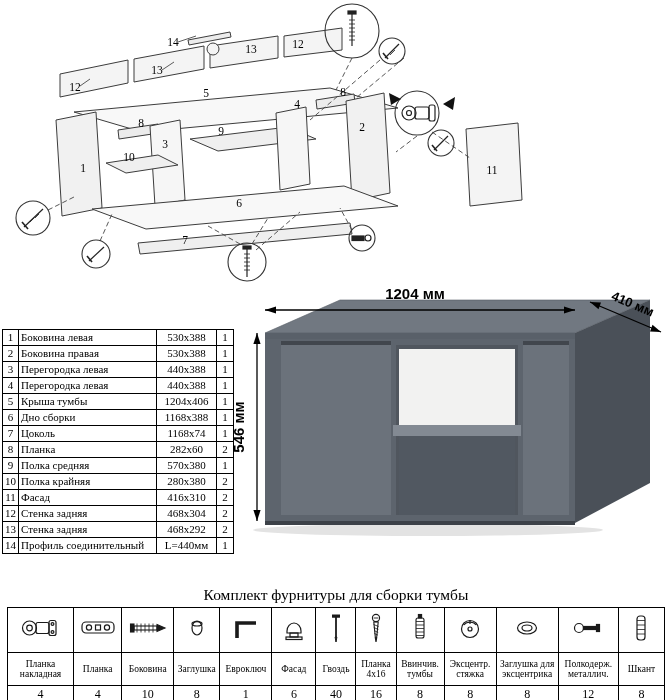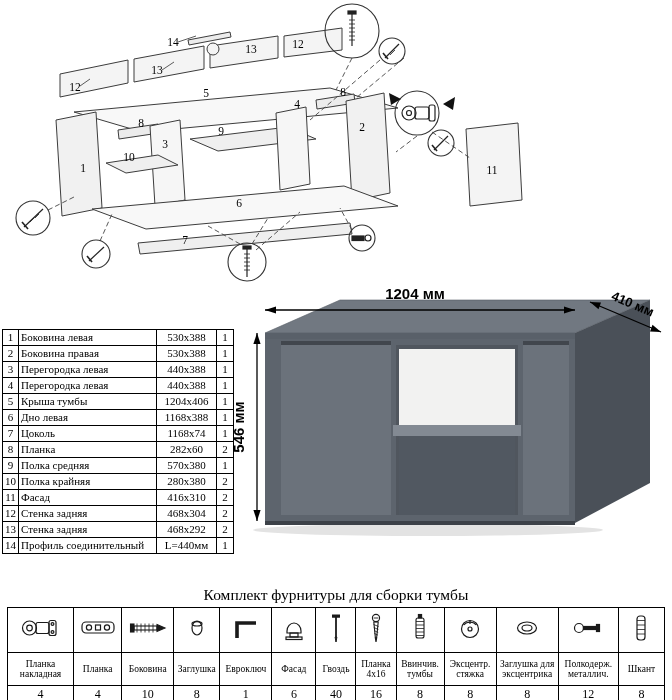--- a/index.html
+++ b/index.html
@@ -178,21 +178,21 @@
             <td class="qty">1</td>
           </tr>
         <tr>
             <td class="num">5</td>
             <td class="name">Крыша тумбы</td>
             <td class="size">1204x406</td>
             <td class="qty">1</td>
           </tr>
         <tr>
             <td class="num">6</td>
-            <td class="name">Дно левая</td>
+            <td class="name">Дно сборки</td>
             <td class="size">1168x388</td>
             <td class="qty">1</td>
           </tr>
         <tr>
             <td class="num">7</td>
             <td class="name">Цоколь</td>
             <td class="size">1168x74</td>
             <td class="qty">1</td>
           </tr>
         <tr>

